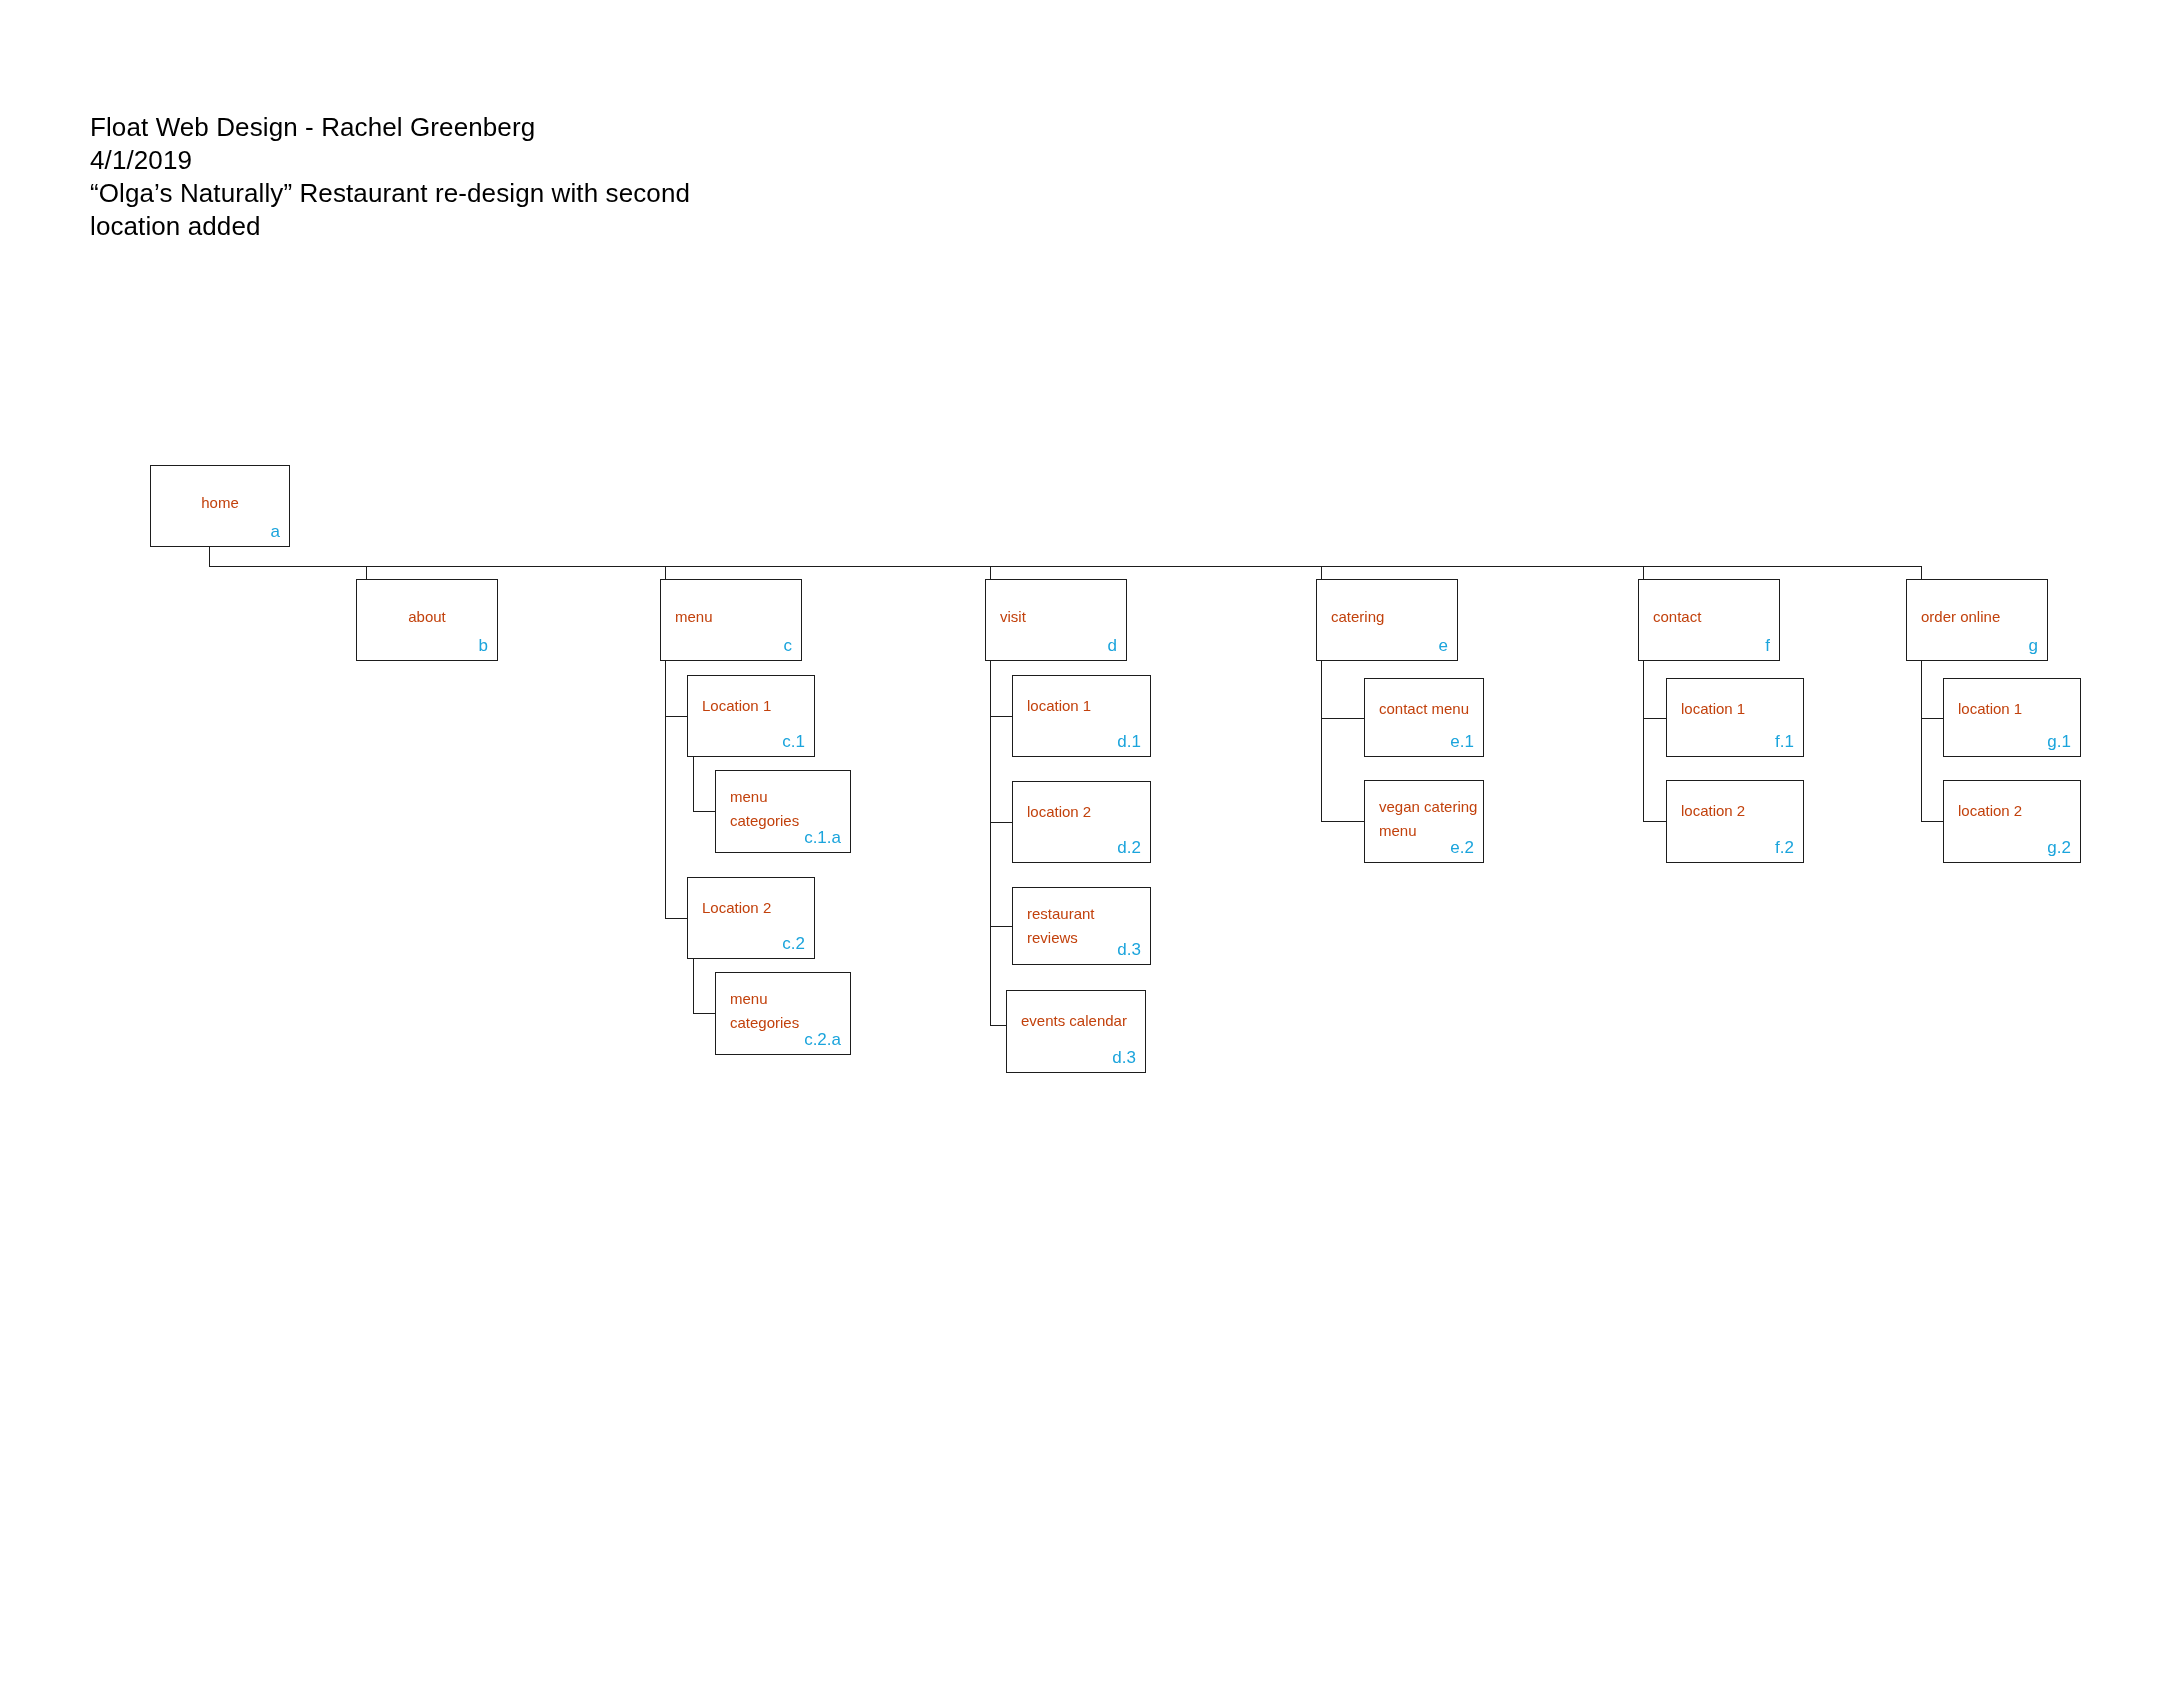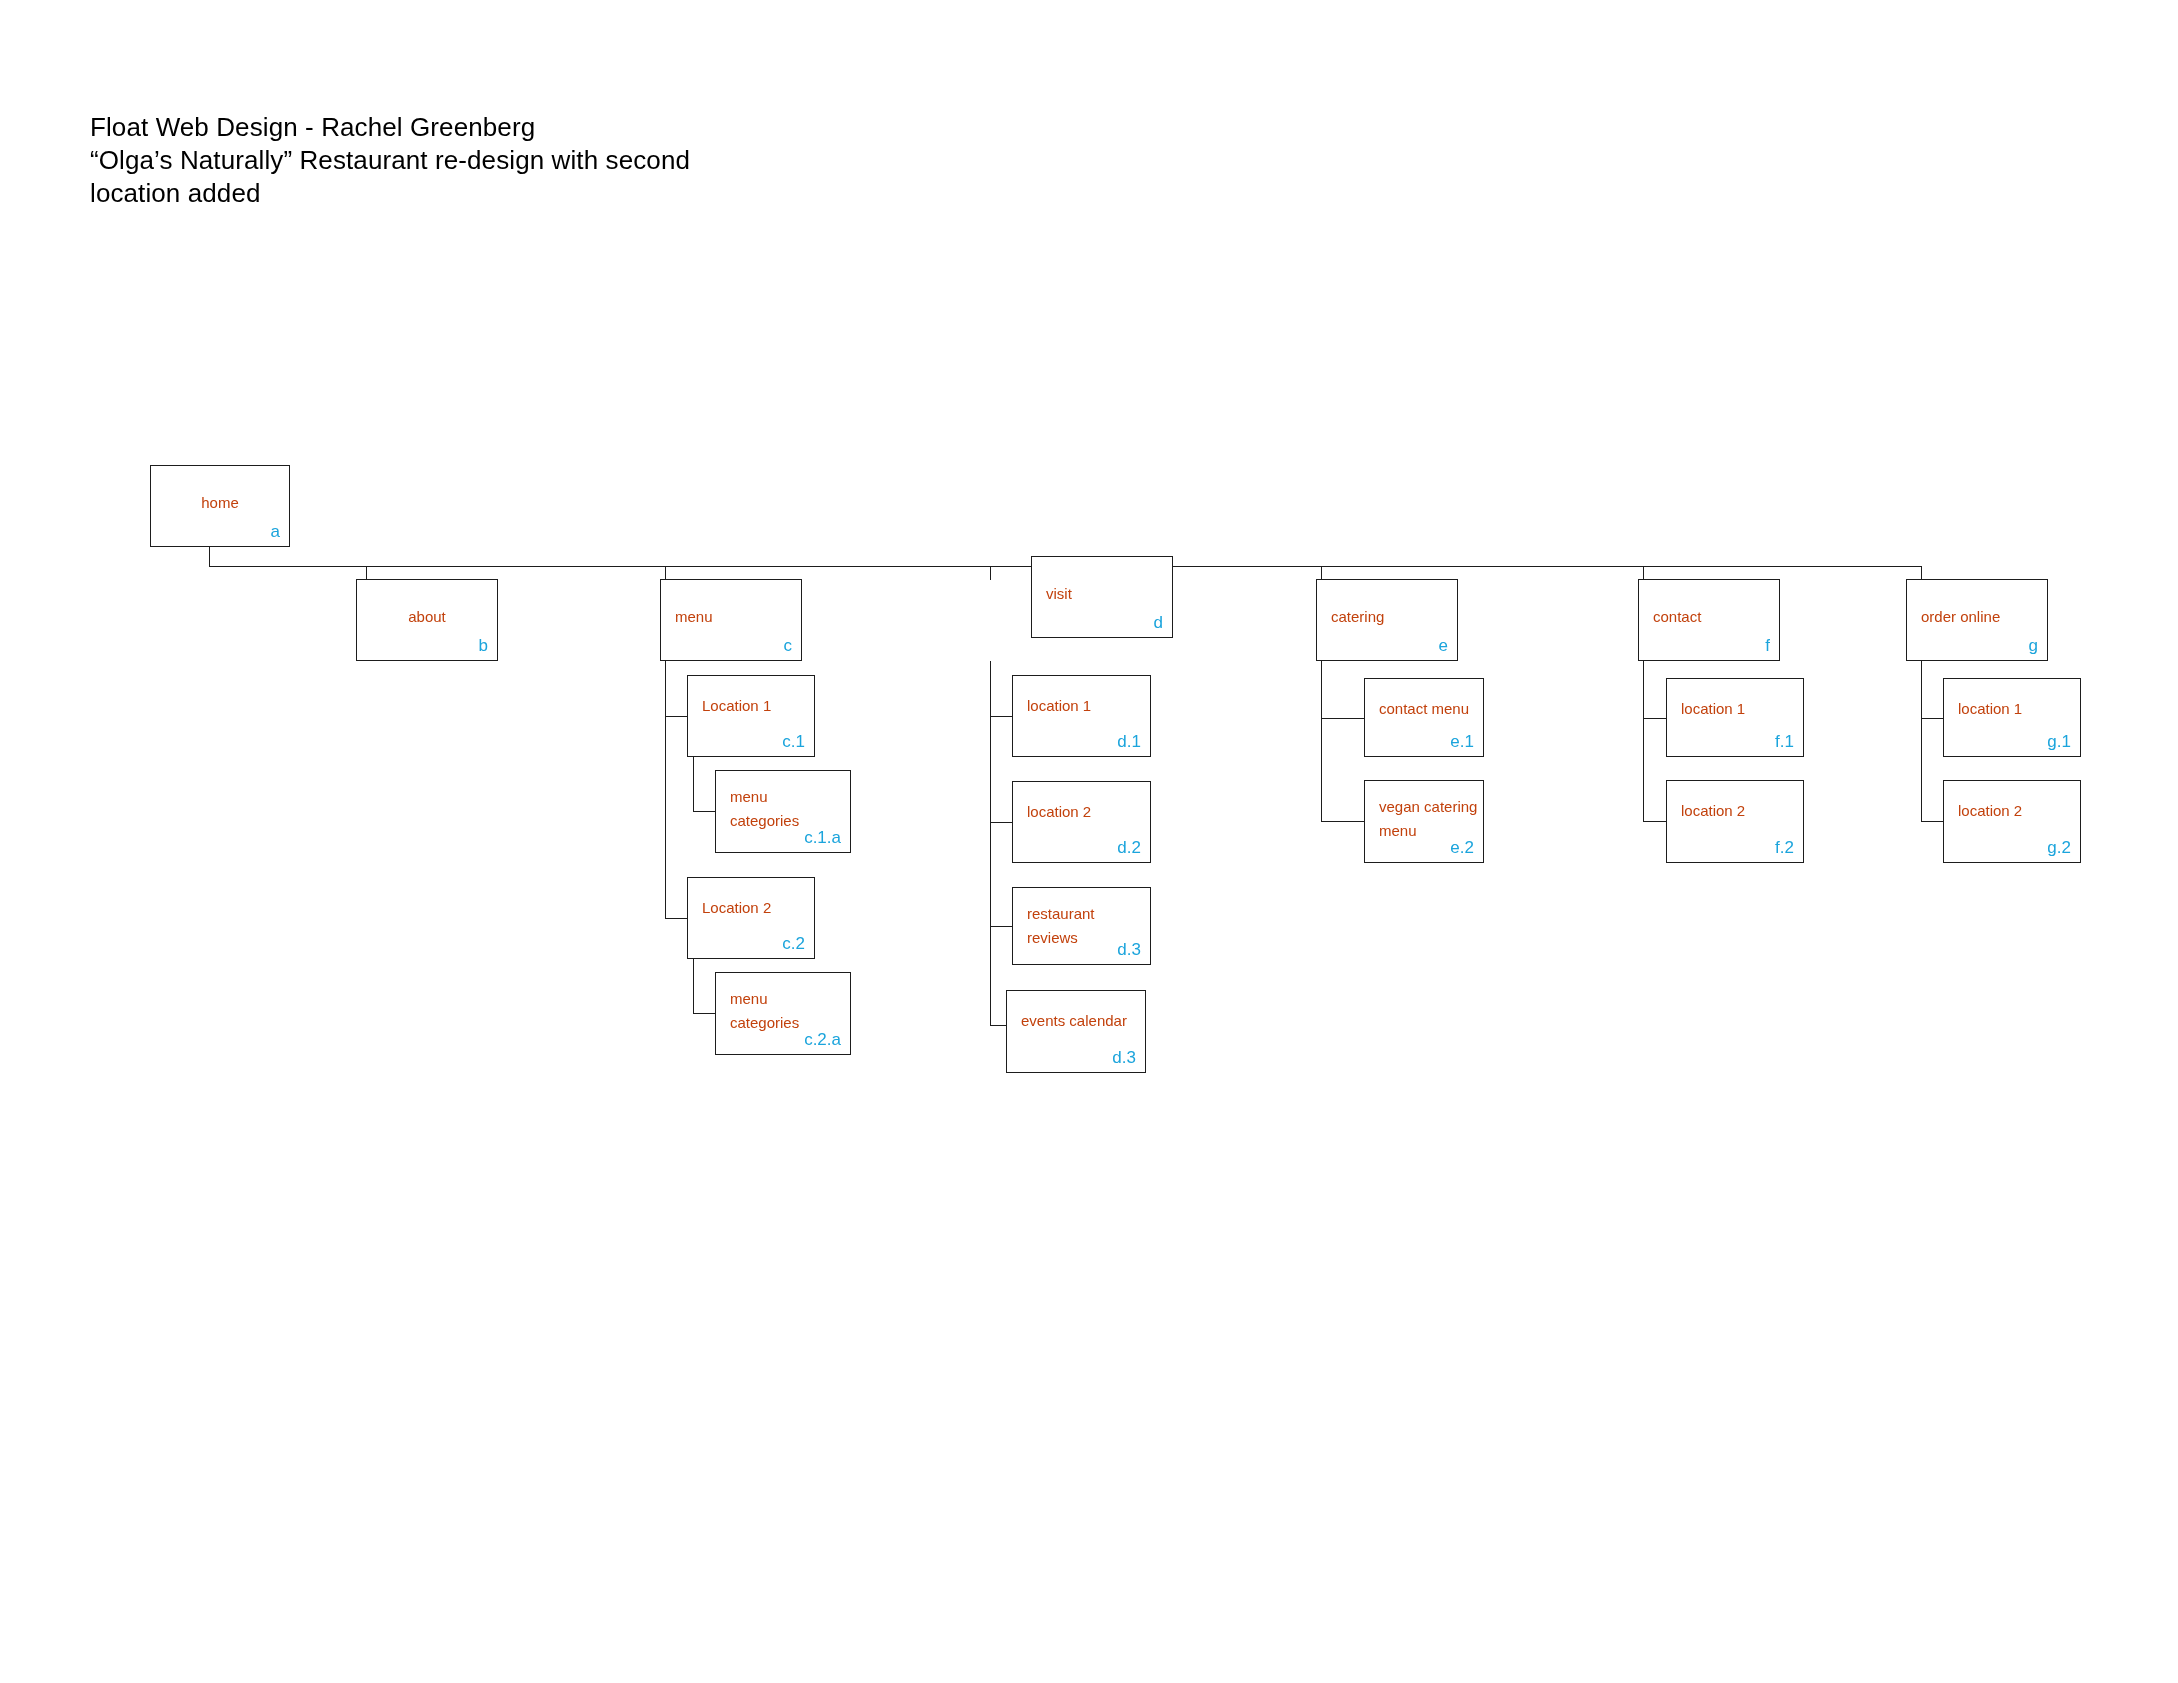--- a/index.html
+++ b/index.html
@@ -82,20 +82,21 @@
   .conn.h { height: 1.3px; }
   .conn.v { width: 1.3px; }
 </style>
 </head>
 <body>
 
 <div id="canvas">
 
   <div id="header-block">
     <div class="hline">Float Web Design - Rachel Greenberg</div>
+    <div class="hline">4/1/2019</div>
     <div class="hline">“Olga’s Naturally” Restaurant re-design with second</div>
     <div class="hline">location added</div>
   </div>
 
   <div class="conn v" style="left:209px; top:546px; height:21px;"></div>
 
   <div class="conn h" style="left:209px; top:566px; width:1713px;"></div>
 
   <div class="conn v" style="left:366px; top:566px; height:14px;"></div>
   <div class="conn v" style="left:665px; top:566px; height:14px;"></div>
@@ -160,21 +161,21 @@
   <div class="node t-upper a-left" style="left:687px; top:877px; width:128px; height:82px;">
     <div class="node-title">Location 2</div>
     <div class="node-code">c.2</div>
   </div>
   <div class="node t-two a-left" style="left:715px; top:972px; width:136px; height:83px;">
     <div class="node-title">menu
 categories</div>
     <div class="node-code">c.2.a</div>
   </div>
 
-  <div class="node t-center a-left" style="left:985px; top:556px; width:142px; height:82px;margin-left:46px;">
+  <div class="node t-center a-left" style="left:985px; top:579px; width:142px; height:82px;">
     <div class="node-title">visit</div>
     <div class="node-code">d</div>
   </div>
 
   <div class="node t-upper a-left" style="left:1012px; top:675px; width:139px; height:82px;">
     <div class="node-title">location 1</div>
     <div class="node-code">d.1</div>
   </div>
   <div class="node t-upper a-left" style="left:1012px; top:781px; width:139px; height:82px;">
     <div class="node-title">location 2</div>

